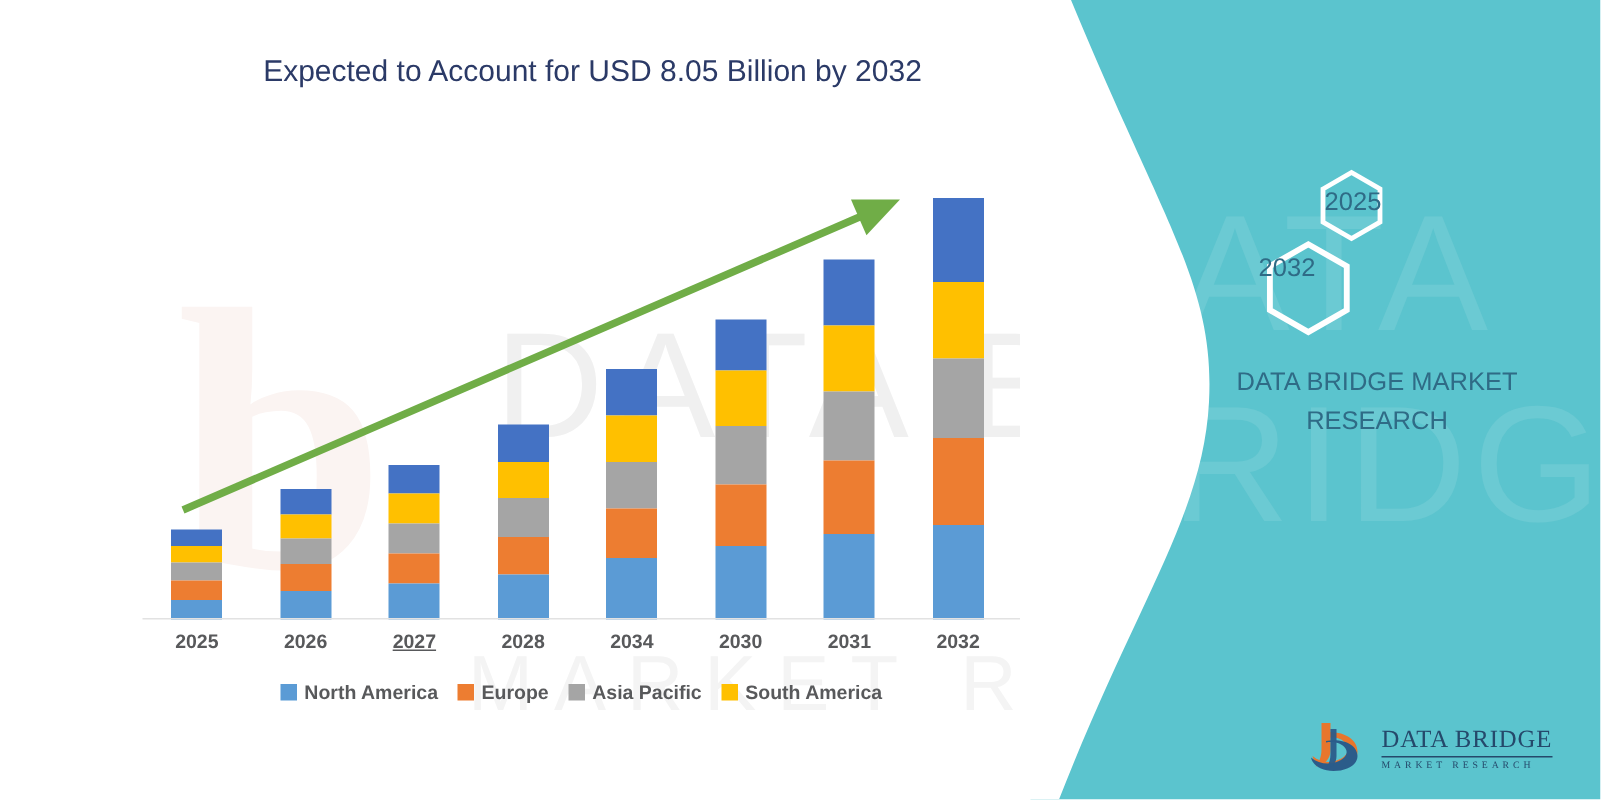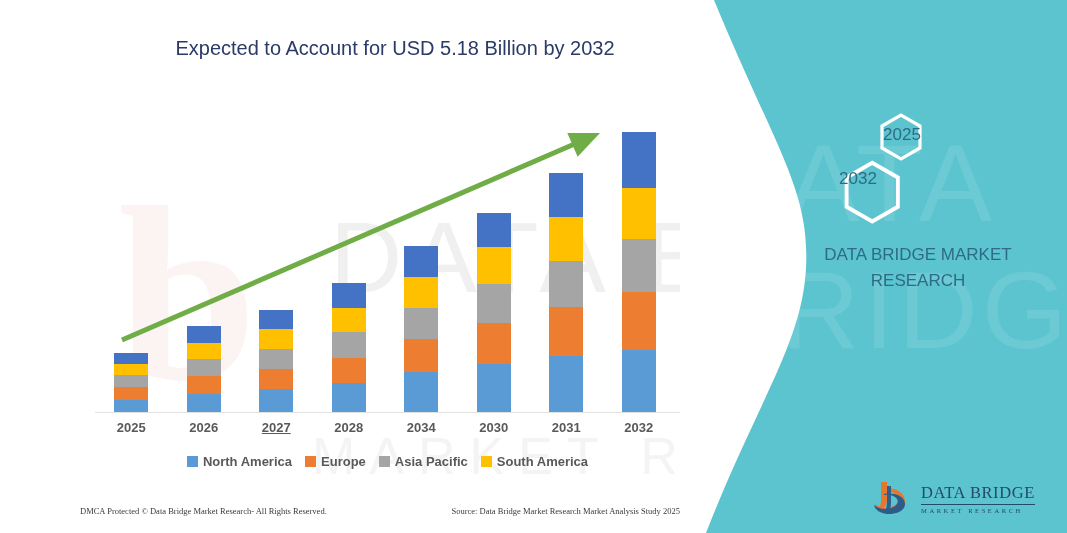--- a/index.html
+++ b/index.html
@@ -124,21 +124,21 @@
 
   <div id="right-panel">
     <div id="rp-watermark">DATA BRIDGE</div>
   </div>
 
   <svg id="divider-svg" viewBox="0 0 140 533" preserveAspectRatio="none">
     <path d="M0,0 L34,0 C96,150 130,190 126,268 C122,344 78,400 26,533 L0,533 Z" fill="#ffffff"></path>
   </svg>
 
   <div id="headline">
-    <div>Expected to Account for USD 5.18 Billion by 2032</div>
+    <div>Expected to Account for USD 8.05 Billion by 2032</div>
   </div>
 
   <div id="chart-area">
     <div id="plot">
         <div class="bar-col" style="left: 19.25px; height: 60.2873px;">
           <span class="seg" style="background: rgb(68, 114, 196); height: 18.6441%;"></span>
           <span class="seg" style="background: rgb(255, 192, 0); height: 18.6441%;"></span>
           <span class="seg" style="background: rgb(165, 165, 165); height: 20.339%;"></span>
           <span class="seg" style="background: rgb(237, 125, 49); height: 20.339%;"></span>
           <span class="seg" style="background: rgb(91, 155, 213); height: 22.0339%;"></span>
@@ -226,24 +226,20 @@
       <div class="leg-item">
         <span class="leg-sw" style="background: rgb(165, 165, 165);"></span>
         <span class="leg-lb">Asia Pacific</span>
       </div>
       <div class="leg-item">
         <span class="leg-sw" style="background: rgb(255, 192, 0);"></span>
         <span class="leg-lb">South America</span>
       </div>
     </div>
 
-  <div id="footer">
-    <span>DMCA Protected © Data Bridge Market Research-  All Rights Reserved.</span>
-    <span>Source: Data Bridge Market Research  Market Analysis Study 2025</span>
-  </div>
 
   <div id="rp-title">
     <div>Global Idiopathic Pulmonary Fibrosis</div>
     <div>Treatment Market, By Regions, 2025</div>
     <div>to 2032</div>
   </div>
 
   <svg id="hex-svg" viewBox="0 0 118 118">
     <polygon points="30,34 51,22 72,34 72,58 51,70 30,58" fill="none" stroke="#ffffff" stroke-width="3.2" transform="translate(-16,28) scale(1.22)"></polygon>
     <polygon points="58,10 77,-1 96,10 96,32 77,43 58,32" fill="none" stroke="#ffffff" stroke-width="3.2" transform="translate(-2,8) scale(1.0)"></polygon>

